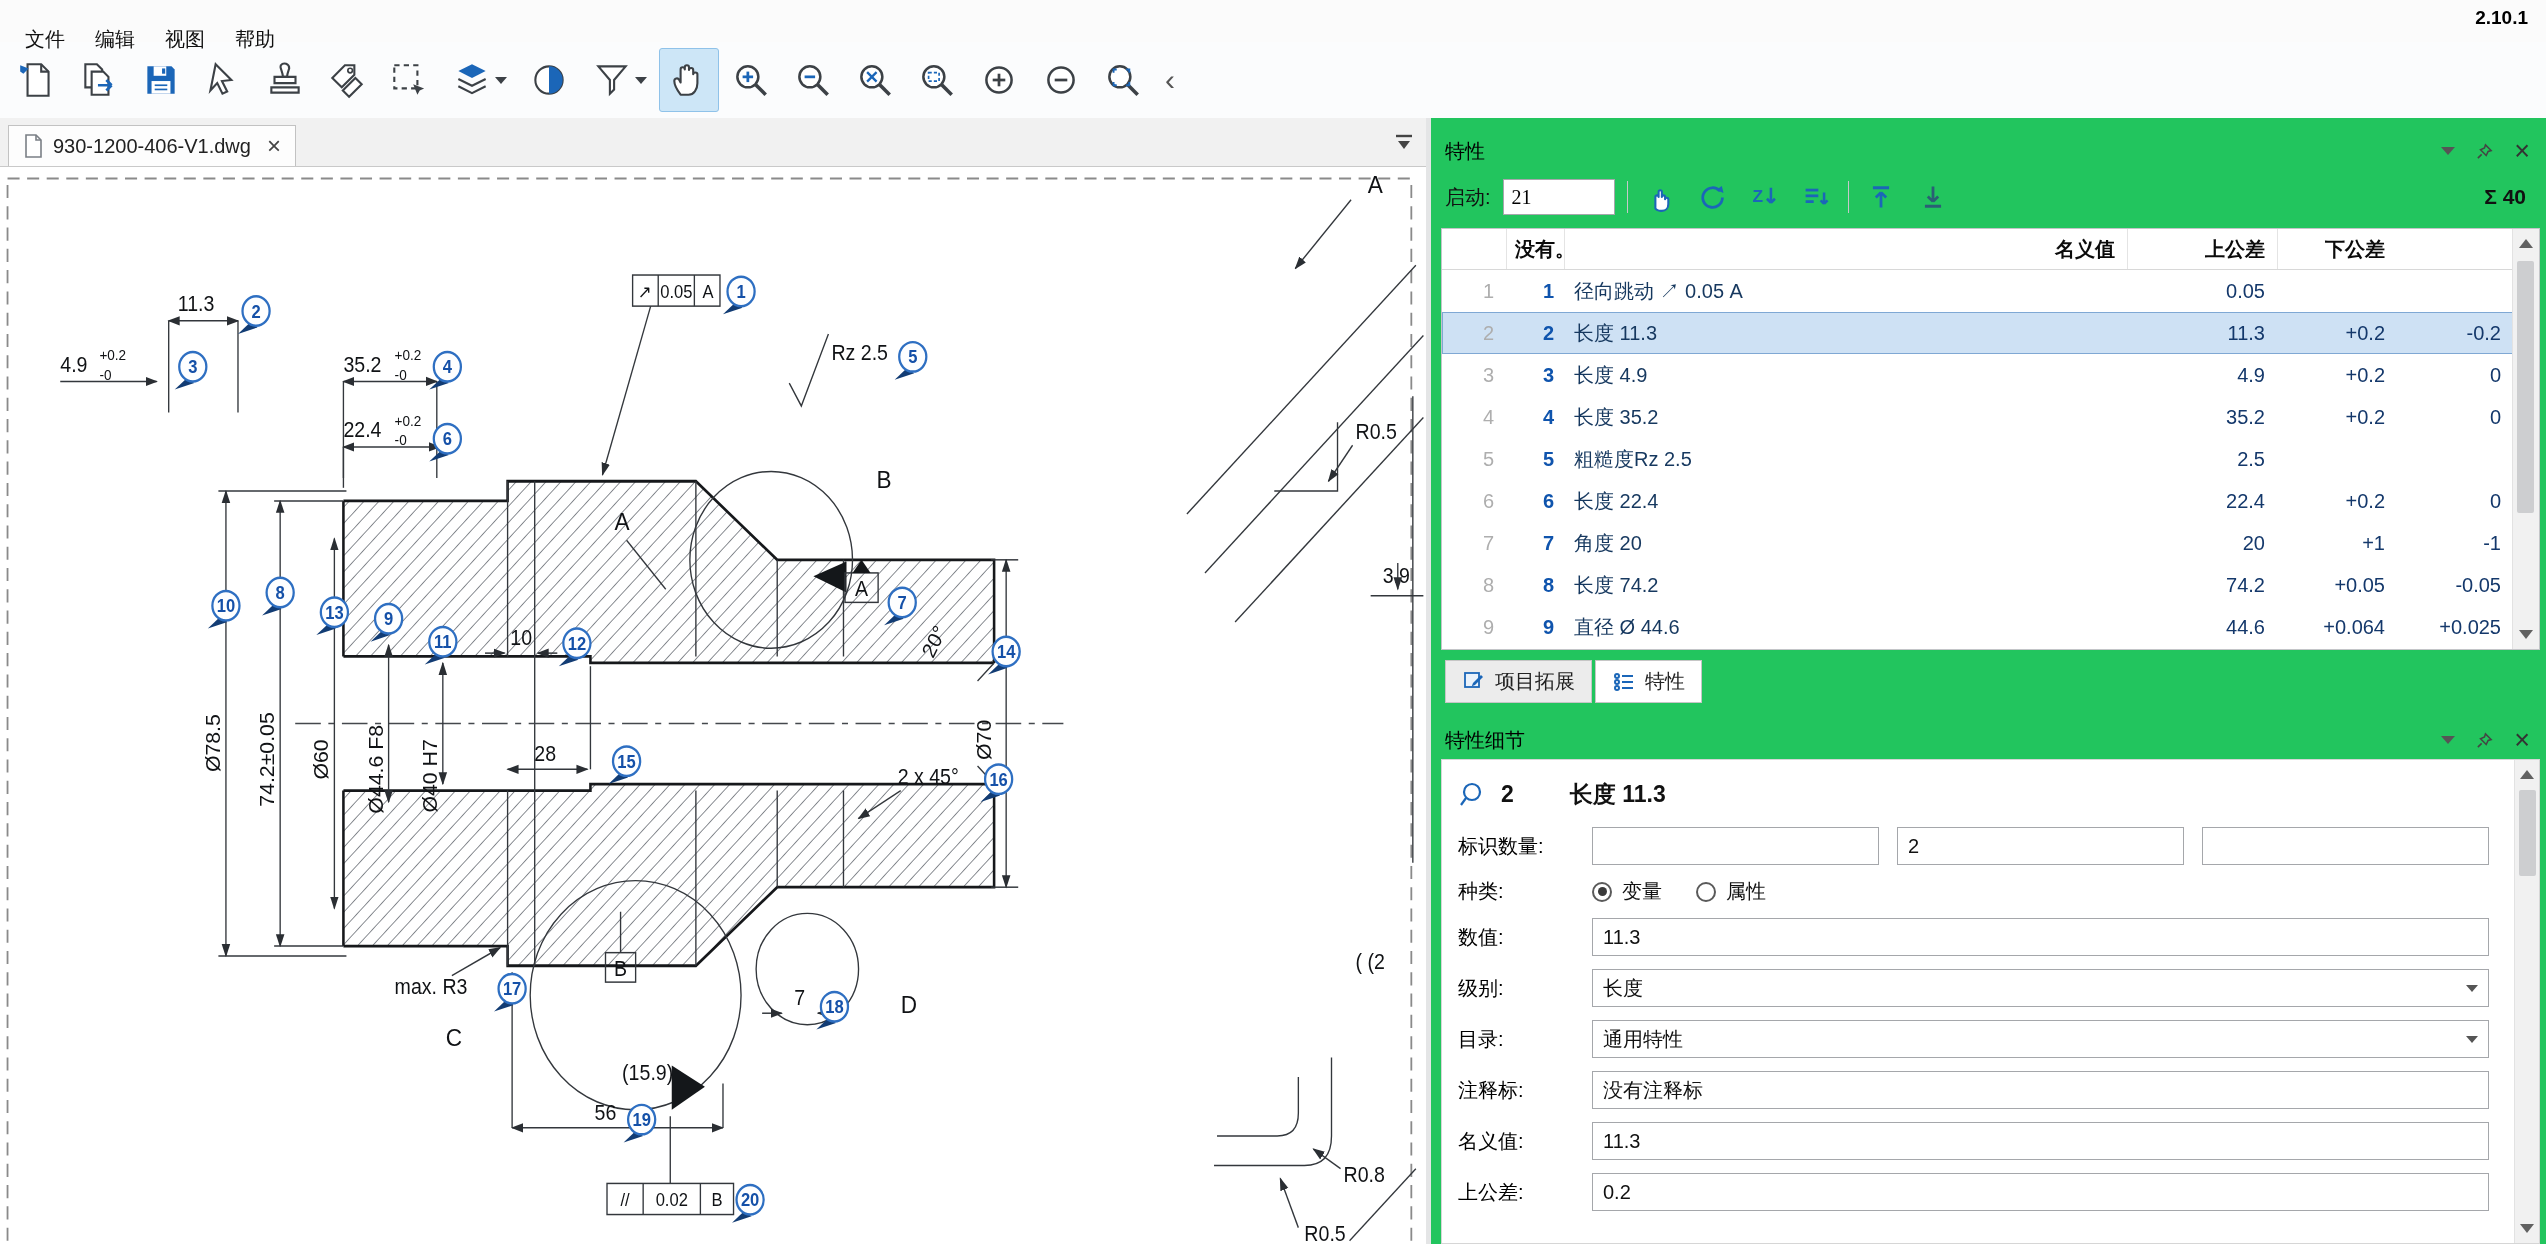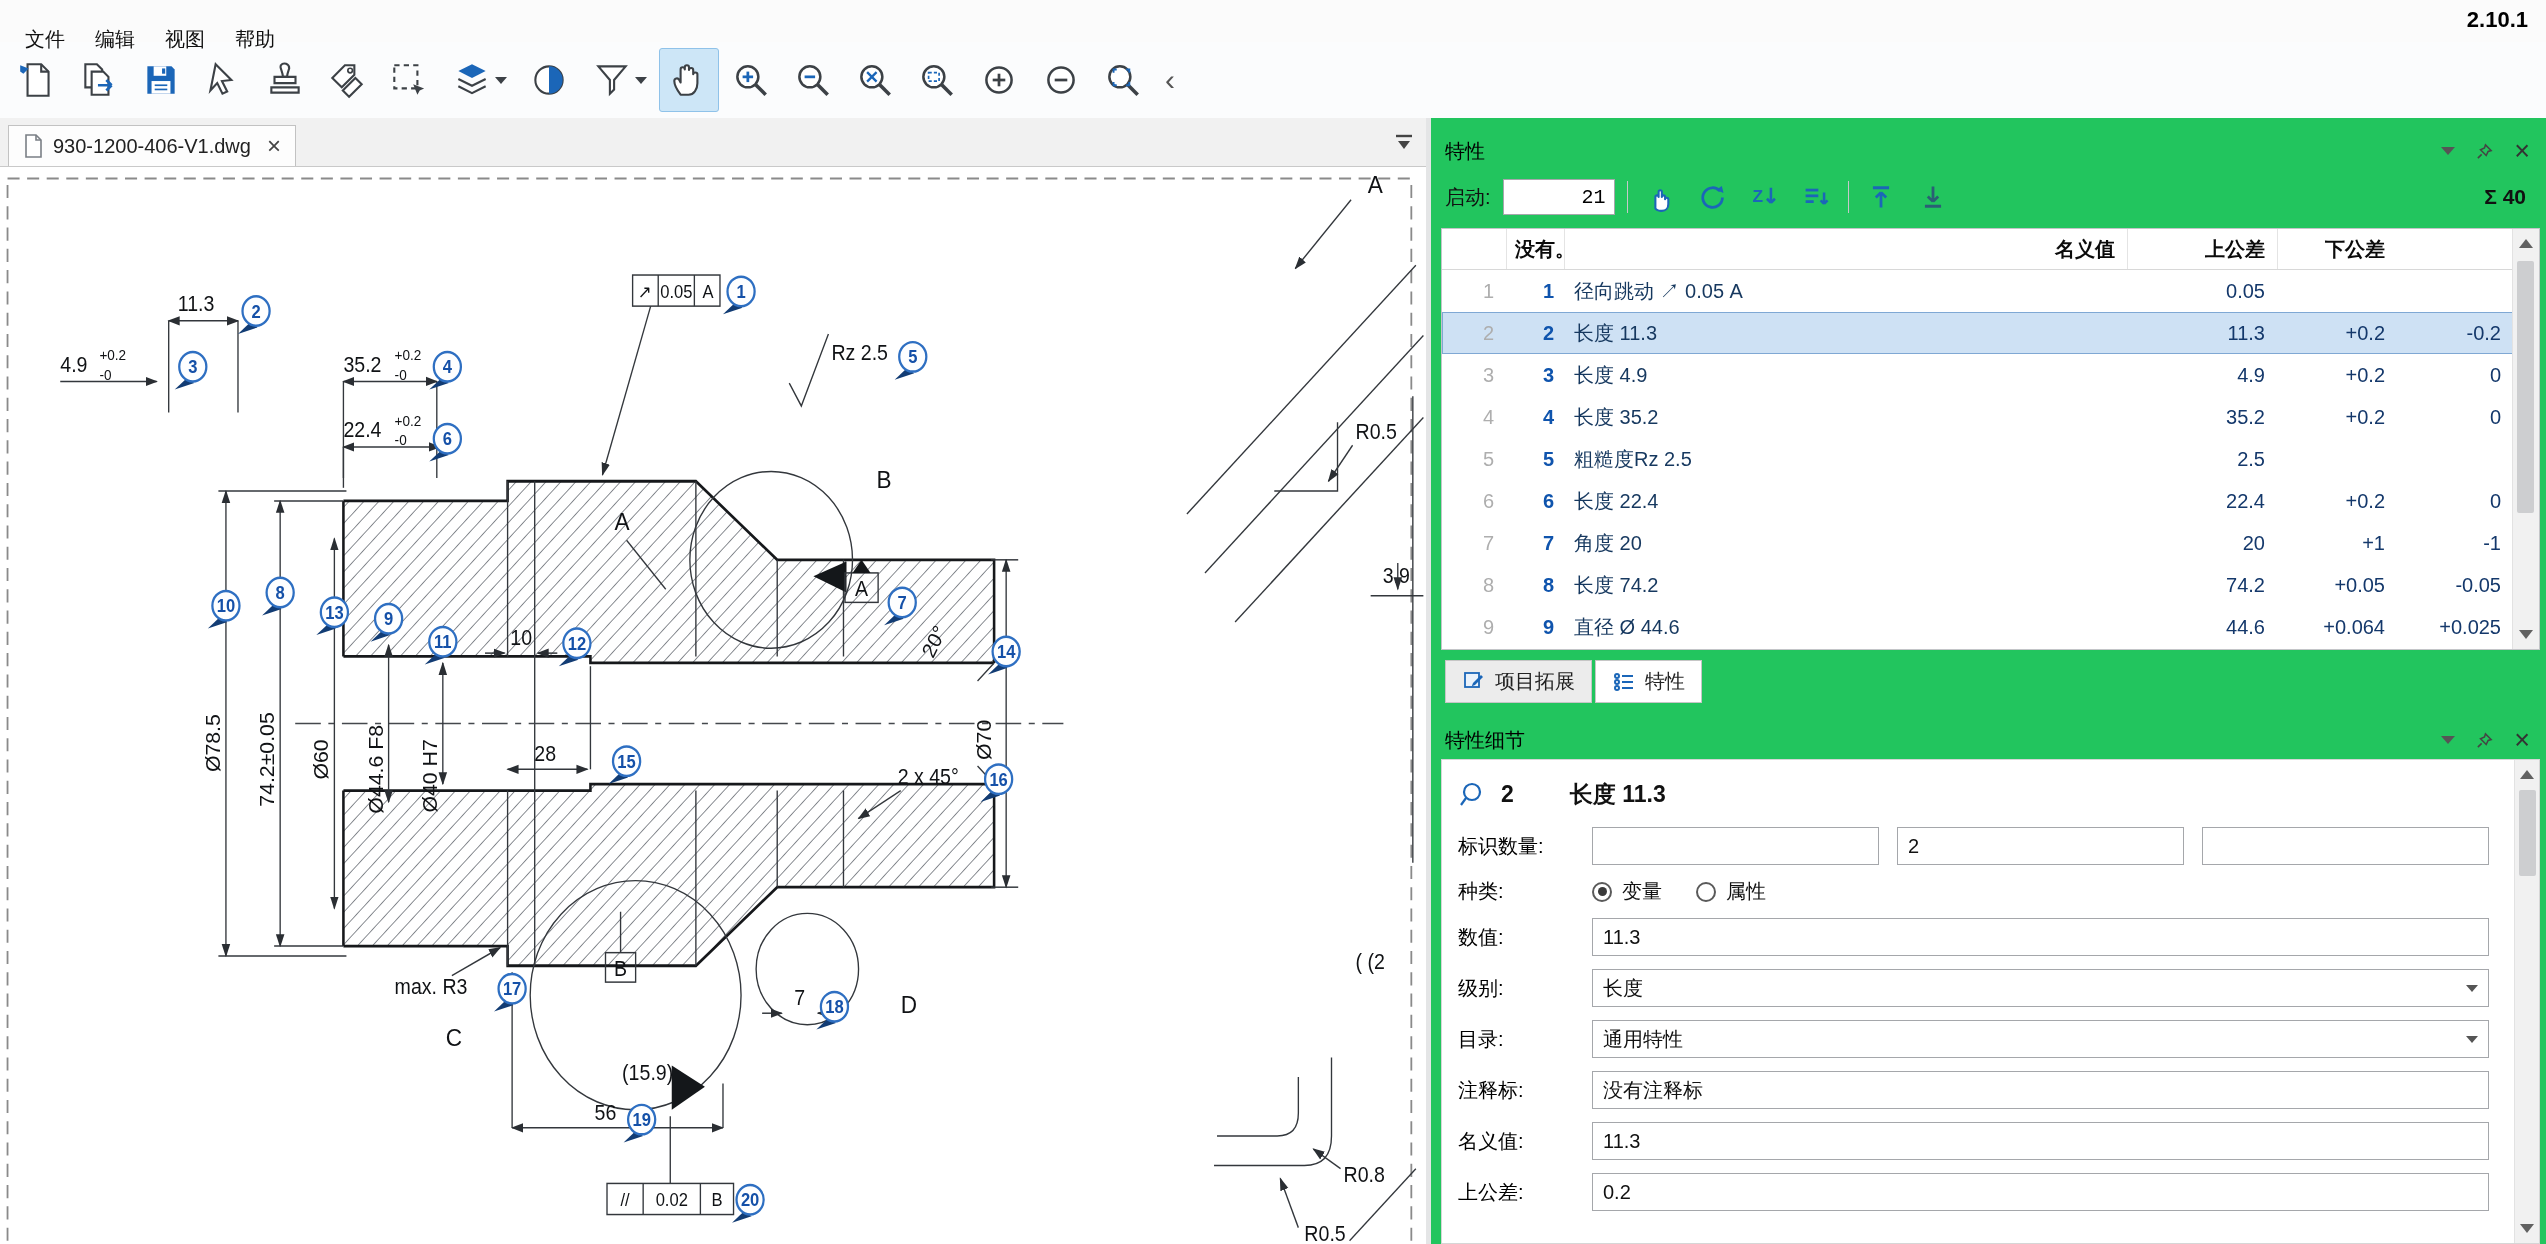--- a/index.html
+++ b/index.html
@@ -4,21 +4,21 @@
 <style>
   html,body{margin:0;padding:0;}
   body{
     width:2546px;height:1244px;overflow:hidden;background:#f0f1f2;
     font-family:"Liberation Sans", sans-serif;color:#111;
     -webkit-user-select:none;user-select:none;
   }
   
   .menubar{height:42px;background:#fbfbfb;display:flex;align-items:center;padding:0 10px;font-size:20px;position:relative;}
   .menu-item{padding:5px 15px;cursor:default;margin-top:36px;}
-  .app-version{position:absolute;right:18px;top:7px;font-weight:bold;font-size:22px;color:#000;}
+  .app-version{position:absolute;right:18px;top:7px;font-weight:bold;font-size:19px;color:#000;}
   
   .toolbar{height:76px;background:#fbfcfd;display:flex;align-items:center;padding:0 6px;}
   .tbtn{width:60px;height:64px;display:flex;align-items:center;justify-content:center;border:1px solid transparent;background:transparent;padding:0;margin:0 1px;}
   .tbtn svg{width:42px;height:42px;}
   .tbtn.withcaret{width:76px;gap:2px;}
   .tbtn.active{background:#cde6f7;border-color:#8fc2e9;border-radius:3px;}
   .caret{width:0;height:0;border-left:6px solid transparent;border-right:6px solid transparent;border-top:7px solid #3c4146;}
   .chevL{font-size:30px;color:#555;line-height:1;}
   .tbtn.small{width:30px;}
   
@@ -47,21 +47,21 @@
   .bln text{font:bold 11px "Liberation Sans",sans-serif;fill:#1450a8;text-anchor:middle;}
   .bln .tail{fill:#123c74;stroke:none;}
   
   .right-panel{flex:1;display:flex;flex-direction:column;background:#22c55e;padding:14px 6px 0 10px;box-sizing:border-box;}
   .dock-title{height:38px;display:flex;align-items:center;font-size:20px;color:#000;padding:0 4px;}
   .dock-icons{margin-left:auto;display:flex;align-items:center;gap:20px;padding-right:6px;}
   .dkchev{width:0;height:0;border-left:7px solid transparent;border-right:7px solid transparent;border-top:8px solid #555;}
   .dockx{font-size:27px;color:#333;line-height:1;}
   
   .ptoolbar{height:54px;display:flex;align-items:center;gap:12px;font-size:20px;padding:0 4px;}
-  .start-input{width:112px;height:36px;border:1px solid #a5a7ab;background:#fff;font-size:20px;font-family:Liberation Mono, monospace;padding:0 8px;box-sizing:border-box;text-align:right;}
+  .start-input{width:112px;height:36px;border:1px solid #a5a7ab;background:#fff;font-size:20px;font-family:Liberation Serif, serif;padding:0 8px;box-sizing:border-box;}
   .vsep{width:1px;height:32px;background:#c6c8ca;}
   .pibtn{width:40px;height:40px;display:flex;align-items:center;justify-content:center;background:transparent;border:none;padding:0;}
   .pibtn svg{width:30px;height:30px;}
   .sumlabel{margin-left:auto;font-weight:bold;font-size:21px;padding-right:10px;}
   
   .tablewrap{position:relative;background:#fff;border:1px solid #c3c5c8;height:422px;margin-top:4px;padding-right:26px;box-sizing:border-box;overflow:hidden;}
   .tgrid{display:grid;grid-template-columns:64px 58px 1fr 150px 120px 116px;align-items:center;}
   .thead{height:40px;border-bottom:1px solid #d8d8d8;font-size:20px;font-weight:bold;color:#0b0b0b;}
   .thead .cell{height:100%;display:flex;align-items:center;white-space:nowrap;overflow:visible;}
   .thead .cell + .cell{border-left:1px solid #e4e4e4;}

